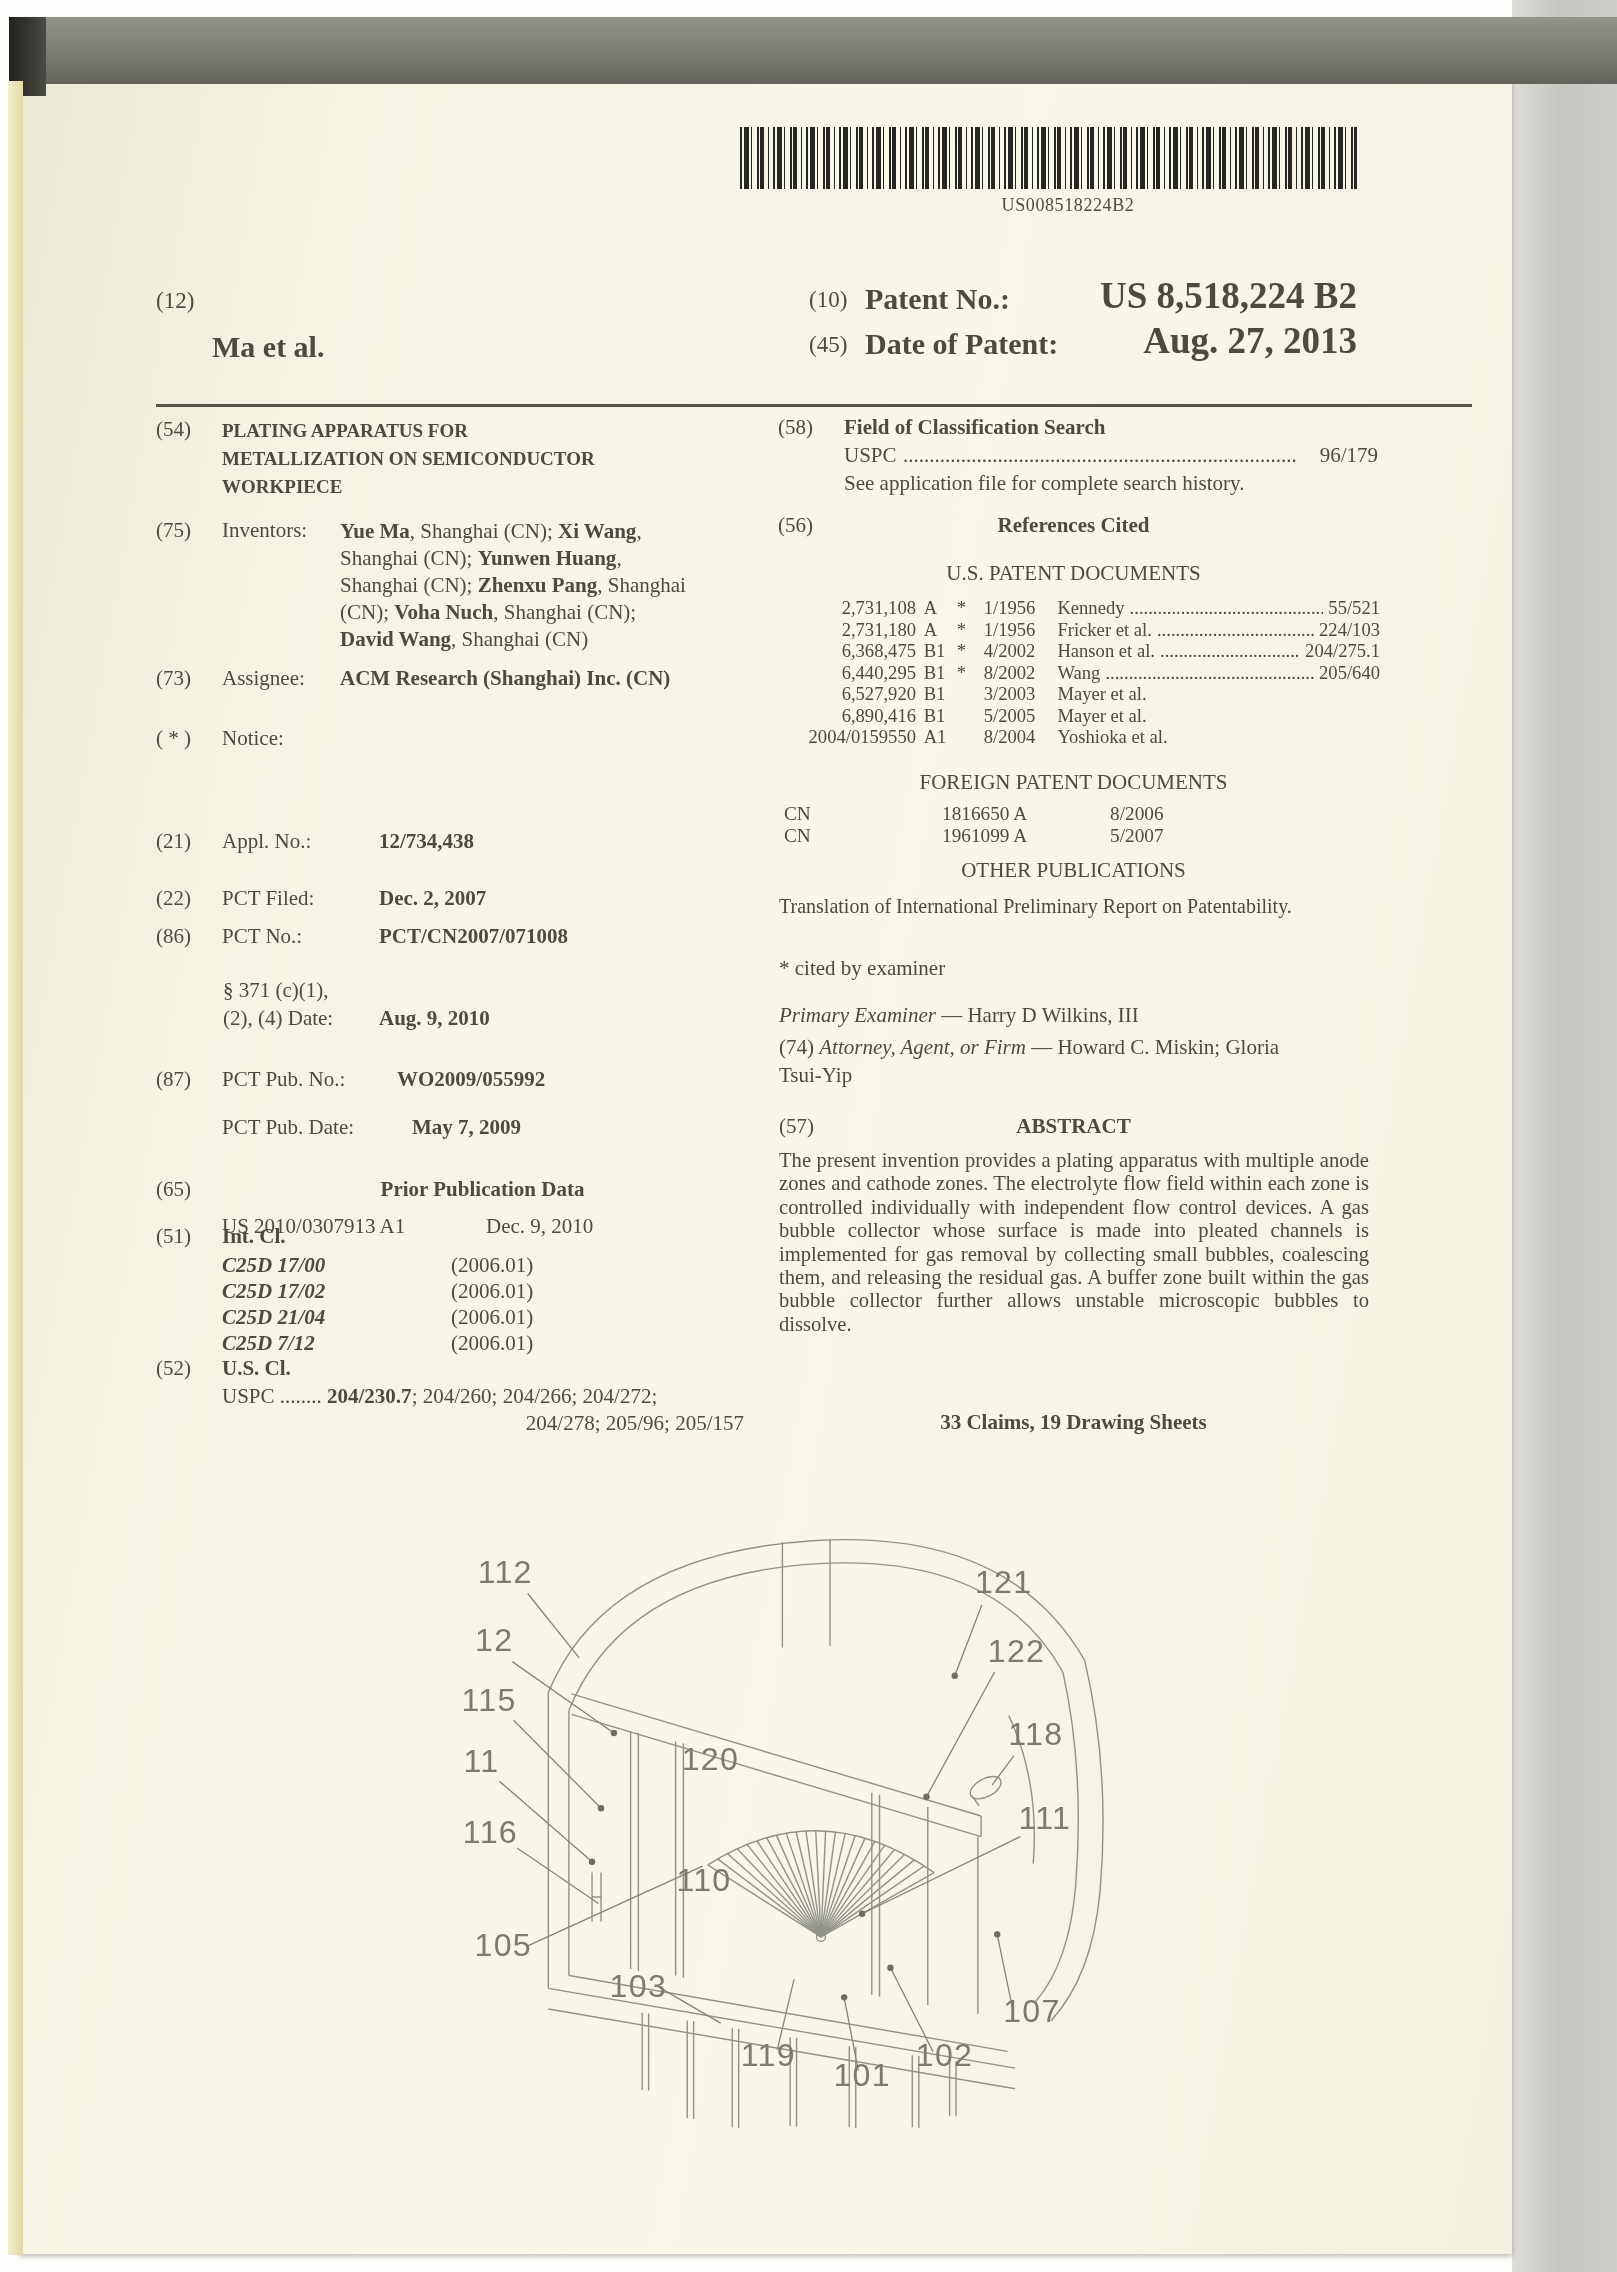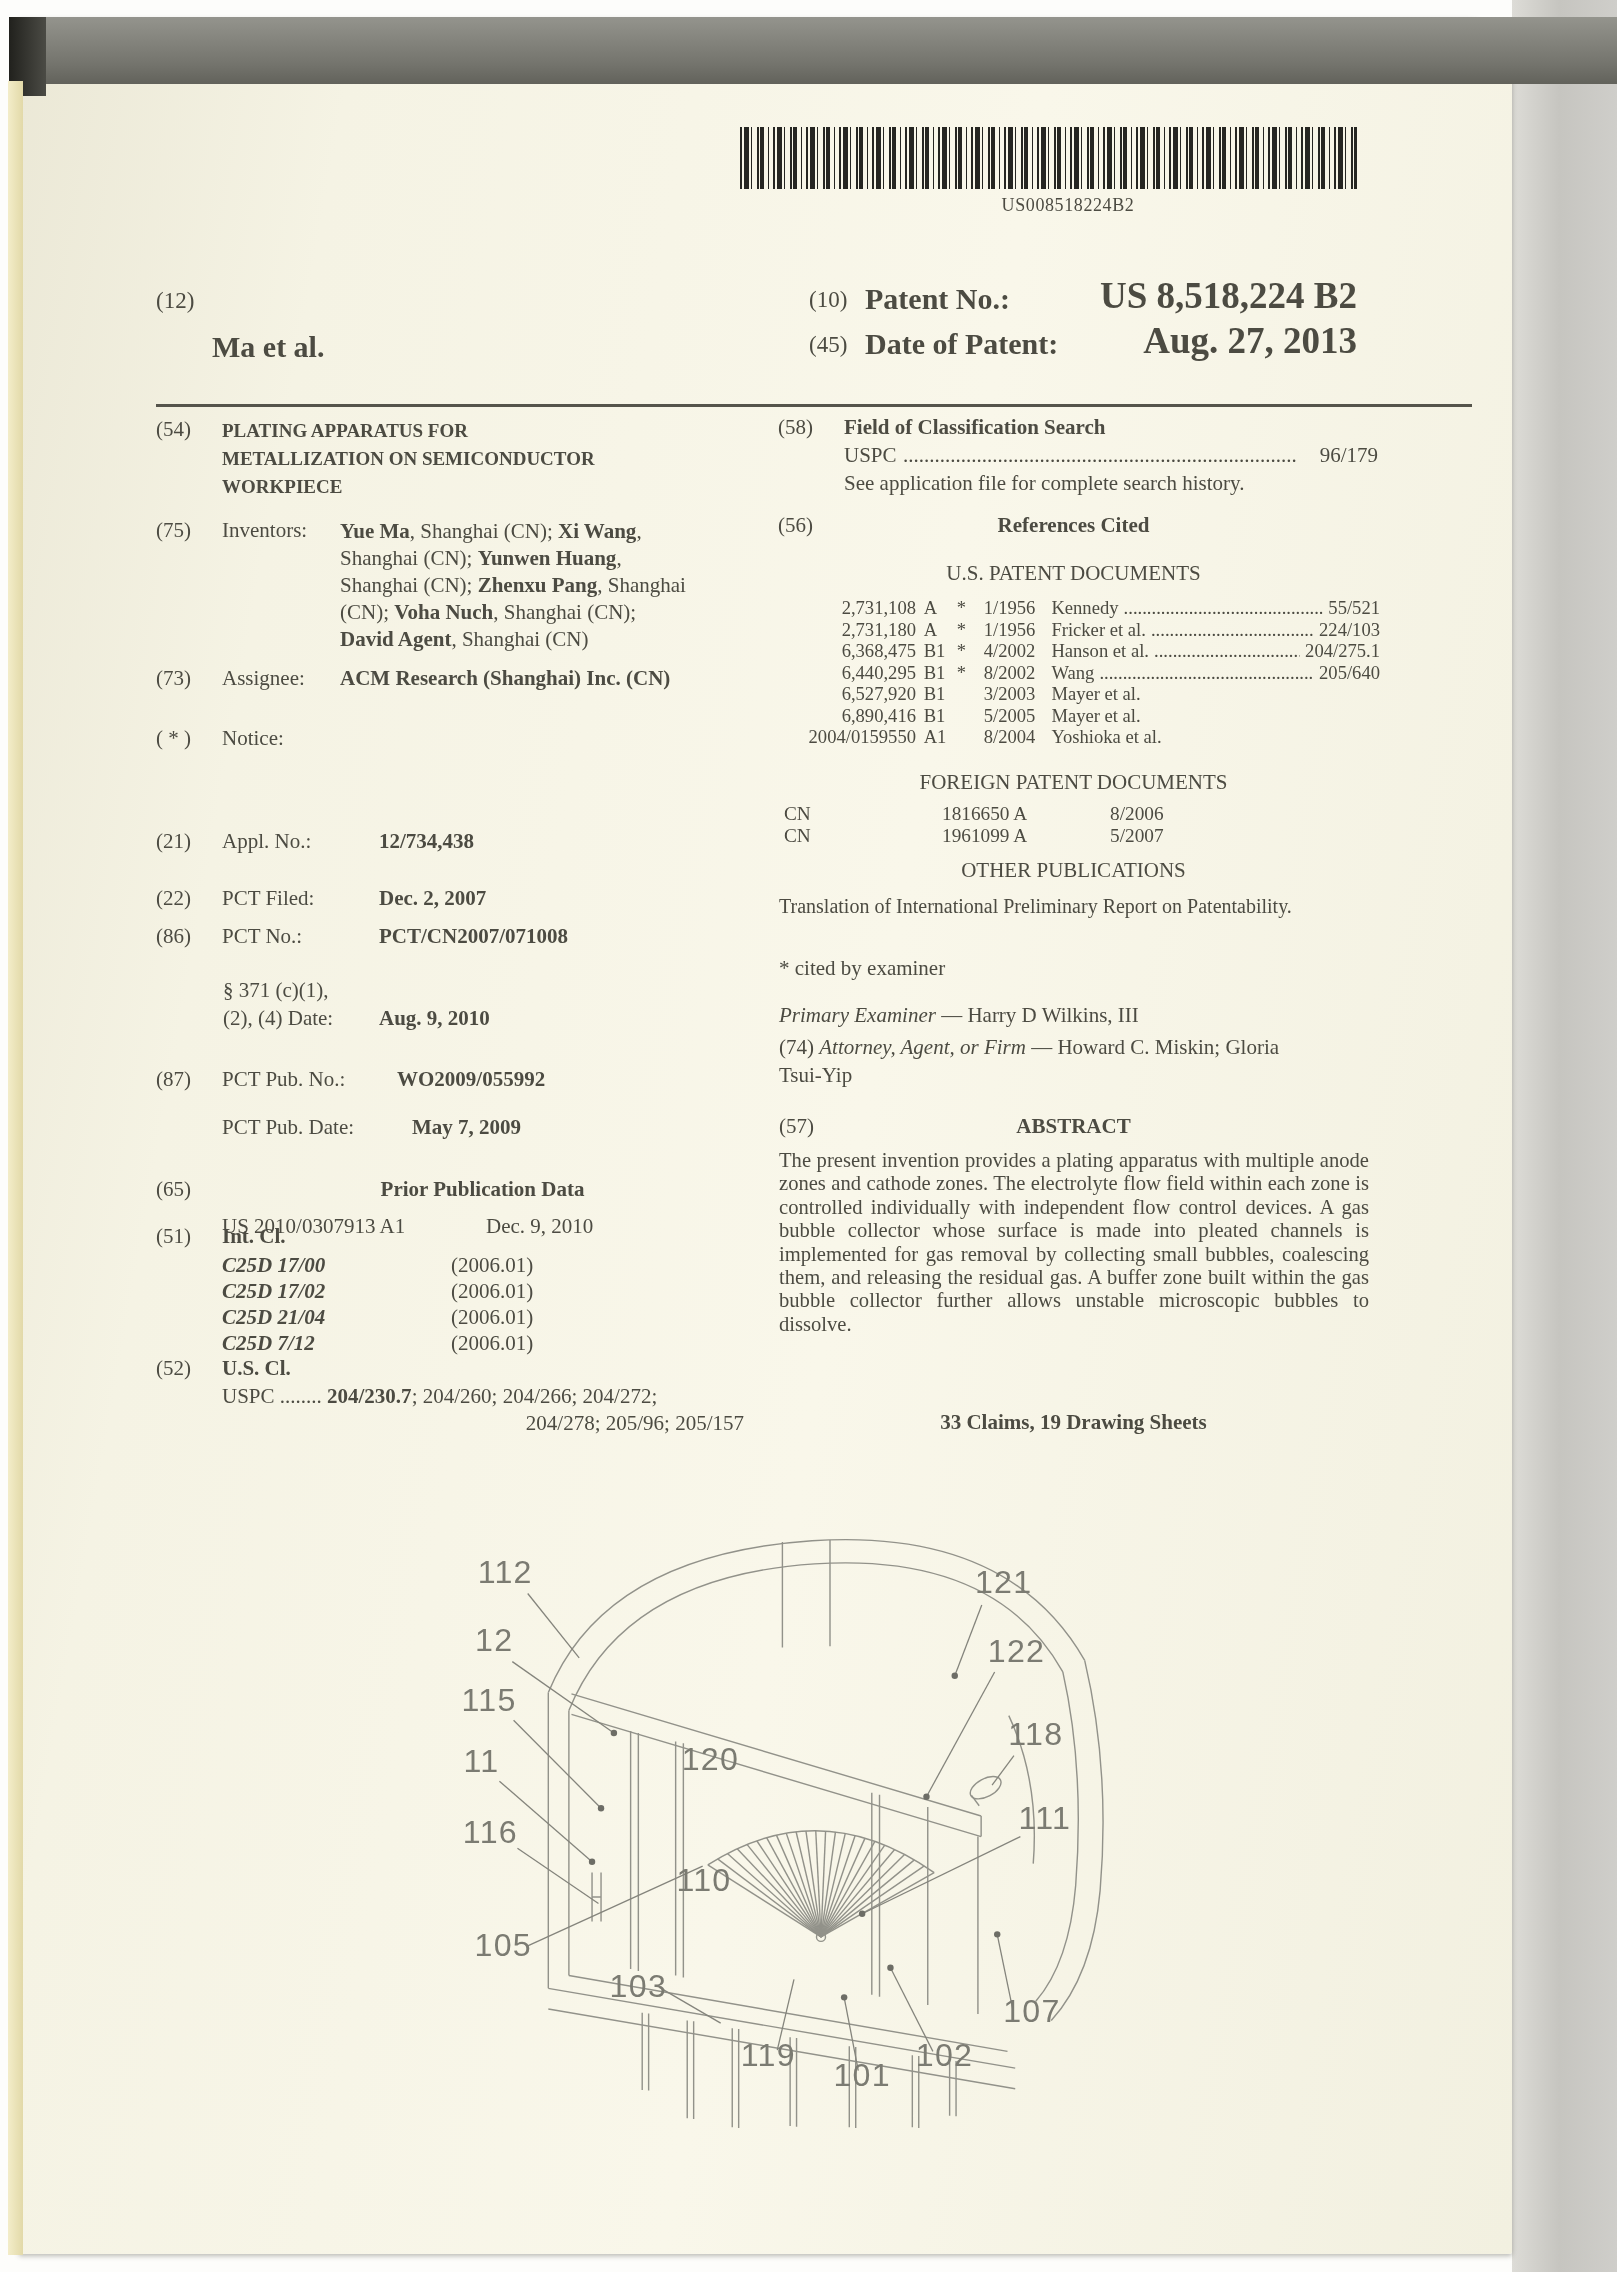--- a/index.html
+++ b/index.html
@@ -42,21 +42,21 @@
   .leader::after{content:"..........................................................................."}
   
   .iclrow{display:flex;line-height:26px}
   .iclcode{width:229px;font-weight:700;font-style:italic}
   
   .refrow{display:flex;font-size:18.6px;line-height:21.5px}
   .rn{width:126px;text-align:right;white-space:nowrap}
   .rk{width:33px;padding-left:7.7px}
   .rs{width:16.7px}
   .rd{width:62px;text-align:right}
-  .rname{padding-left:16px;white-space:nowrap}
+  .rname{padding-left:22px;white-space:nowrap}
   .rleader{flex:1;overflow:hidden;white-space:nowrap;margin:0 5.1px}
   .rleader::after{content:"............................................................"}
   
   .frow{display:flex;font-size:19.3px;line-height:22px}
   .fc{width:158px}.fn{width:168px}
   #abstract-text{font-size:20.6px;line-height:23.4px;text-align:justify}
   .lines44 div{line-height:28px}
   .lines42 div{line-height:27px}
 </style>
 </head>
@@ -92,21 +92,21 @@
       <div>WORKPIECE</div>
     </div>
 
   <div class="abs" style="left:156px;top:518px">(75)</div>
   <div class="abs" style="left:222px;top:518px">Inventors:</div>
   <div class="abs lines42" style="left:340px;top:518px;width:418px">
       <div><span class="b">Yue Ma</span><span>, Shanghai (CN); </span><span class="b">Xi Wang</span><span>,</span></div>
       <div><span>Shanghai (CN); </span><span class="b">Yunwen Huang</span><span>,</span></div>
       <div><span>Shanghai (CN); </span><span class="b">Zhenxu Pang</span><span>, Shanghai</span></div>
       <div><span>(CN); </span><span class="b">Voha Nuch</span><span>, Shanghai (CN);</span></div>
-      <div><span class="b">David Agent</span><span>, Shanghai (CN)</span></div>
+      <div><span class="b">David Wang</span><span>, Shanghai (CN)</span></div>
     </div>
 
   <div class="abs" style="left:156px;top:666px">(73)</div>
   <div class="abs" style="left:222px;top:666px">Assignee:</div>
   <div class="abs b" style="left:340px;top:666px">ACM Research (Shanghai) Inc. (CN)</div>
 
   <div class="abs" style="left:156px;top:726px">( * )</div>
   <div class="abs" style="left:222px;top:726px">Notice:</div>
 
   <div class="abs" style="left:156px;top:829px">(21)</div>

